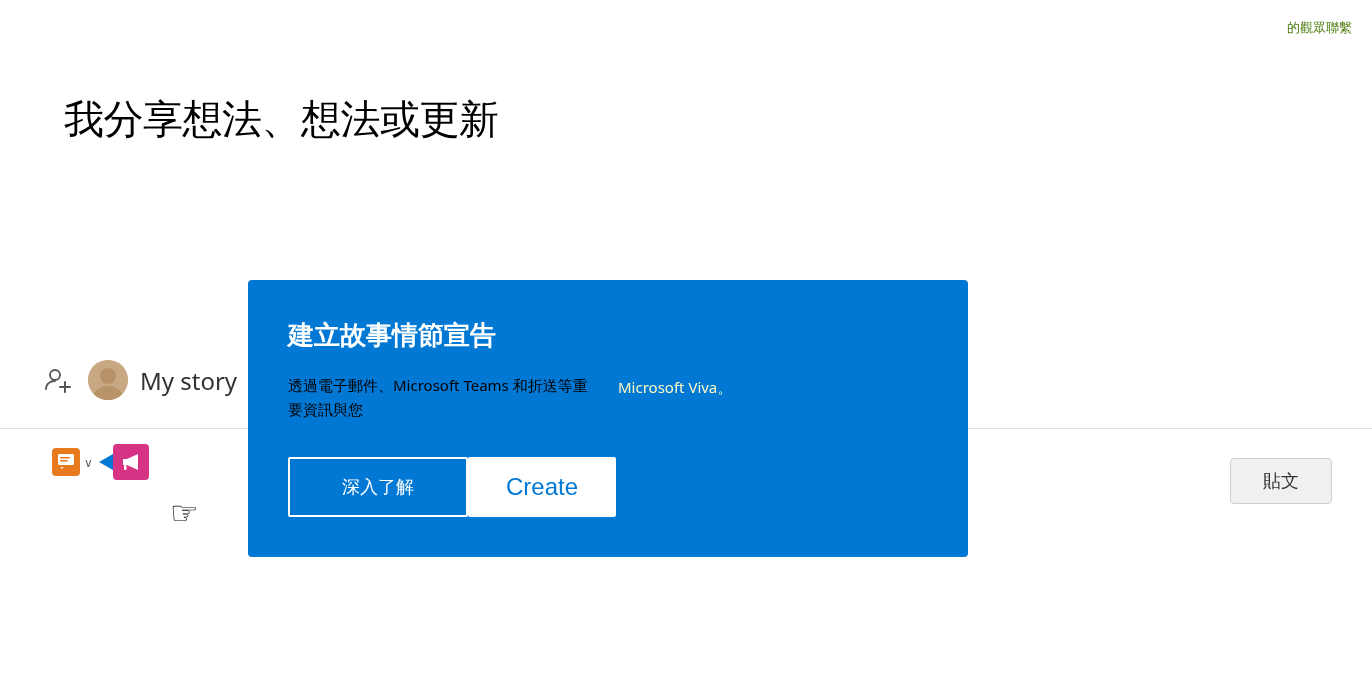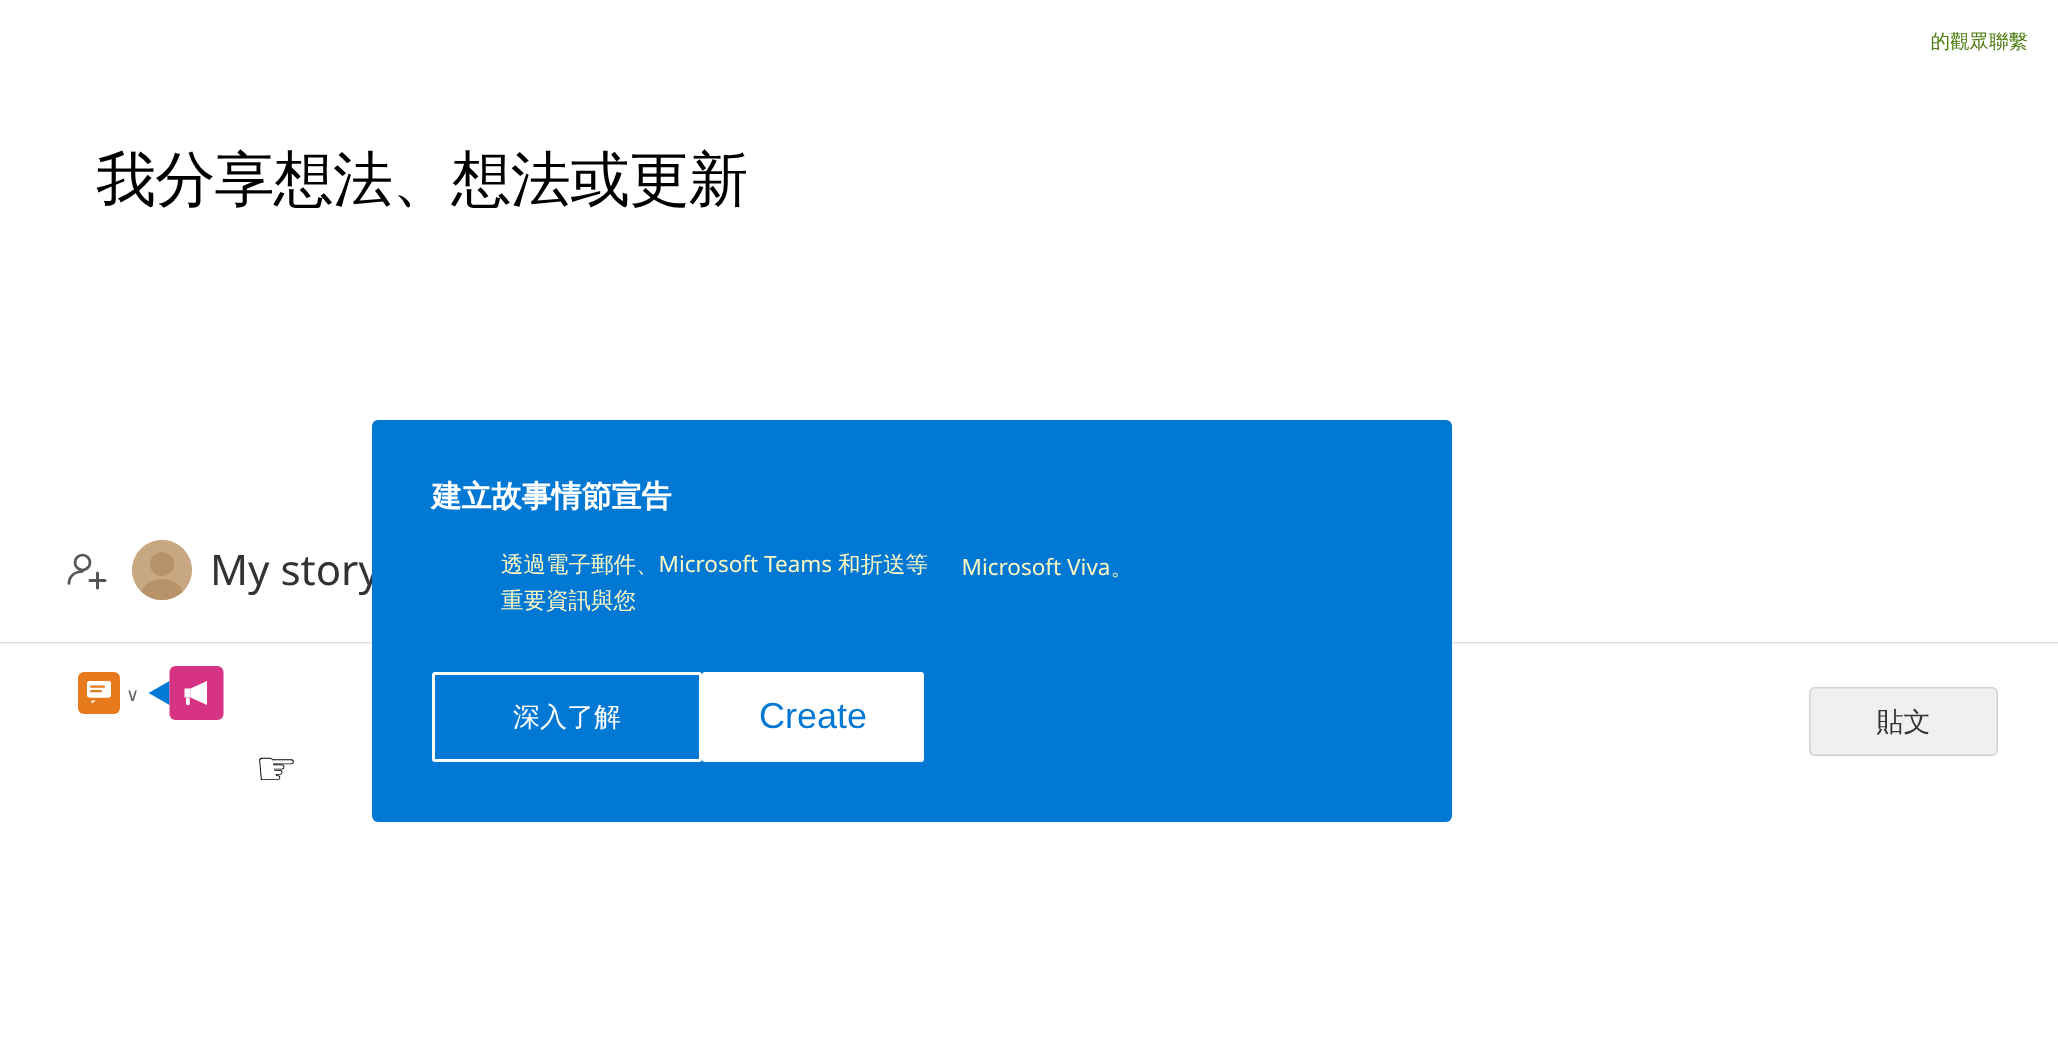--- a/index.html
+++ b/index.html
@@ -52,21 +52,21 @@
     .add-person-icon {
       width: 36px;
       height: 36px;
       display: flex;
       align-items: center;
       justify-content: center;
       color: #666;
     }
 
     .my-story-text {
-      font-size: 28px;
+      font-size: 24px;
       color: #333;
       text-align: center;
     }
 
     
     .divider {
       position: absolute;
       top: 428px;
       left: 0;
       right: 0;
@@ -144,21 +144,21 @@
       font-size: 32px;
       z-index: 10;
       pointer-events: none;
     }
 
     
     .post-button {
       position: absolute;
       top: 458px;
       right: 40px;
-      padding: 10px 44px;
+      padding: 10px 32px;
       background: #f0f0f0;
       border: 1px solid #d0d0d0;
       border-radius: 4px;
       font-size: 18px;
       color: #333;
       cursor: pointer;
     }
 
     
     .dialog-overlay {
@@ -166,39 +166,38 @@
       top: 280px;
       left: 248px;
       width: 720px;
       background: #0078d4;
       border-radius: 4px;
       padding: 36px 40px 40px 40px;
       z-index: 100;
     }
 
     .dialog-title {
-      font-size: 20px;
+      font-size: 26px;
       font-weight: 600;
       color: #ffffff;
       margin-bottom: 20px;
     }
 
     .dialog-body-row {
       display: flex;
       align-items: flex-start;
       gap: 20px;
       margin-bottom: 36px;
     }
 
     .dialog-text {
       font-size: 15px;
-      color: #fef9c3;
+      color: #000000;
       line-height: 1.6;
       flex: 1;
-      margin-left: 46px;
     }
 
     .dialog-text-right {
       font-size: 15px;
       color: #fef9c3;
       flex: 1;
       padding-top: 4px;
     }
 
     .dialog-buttons {

